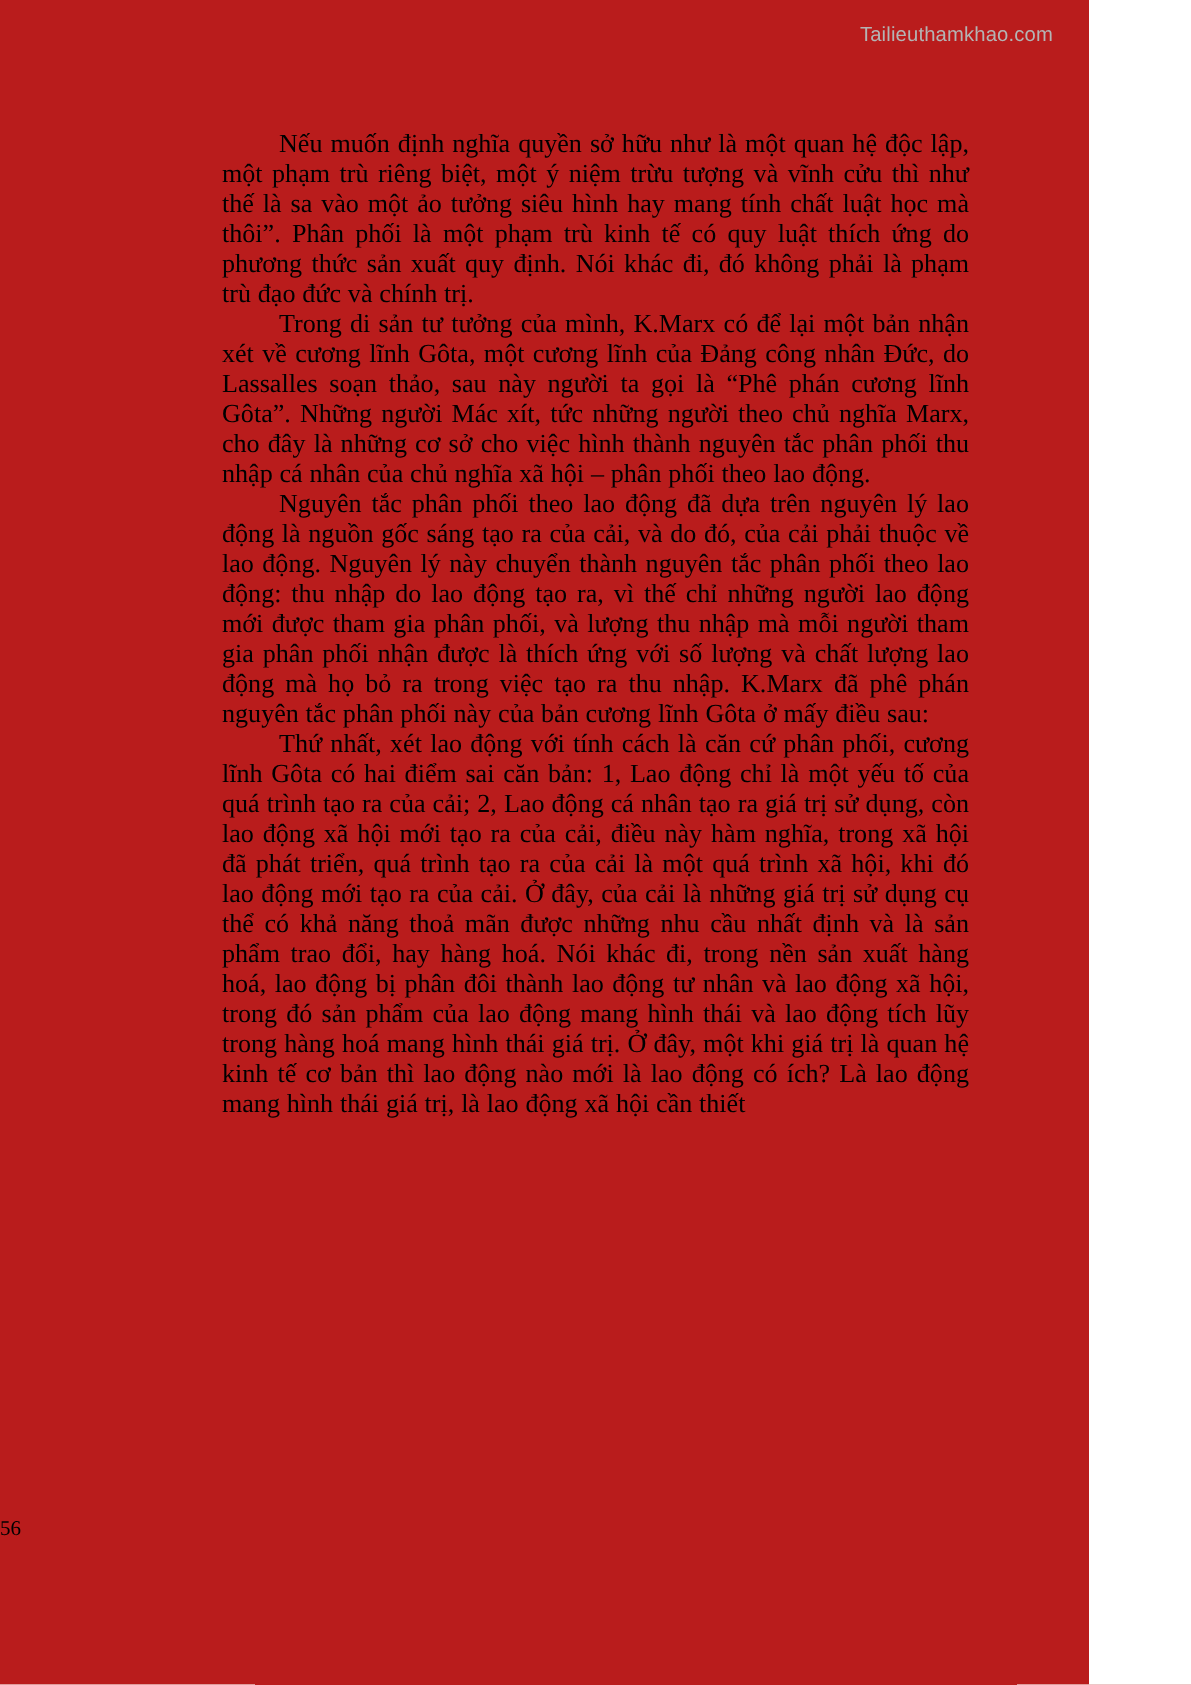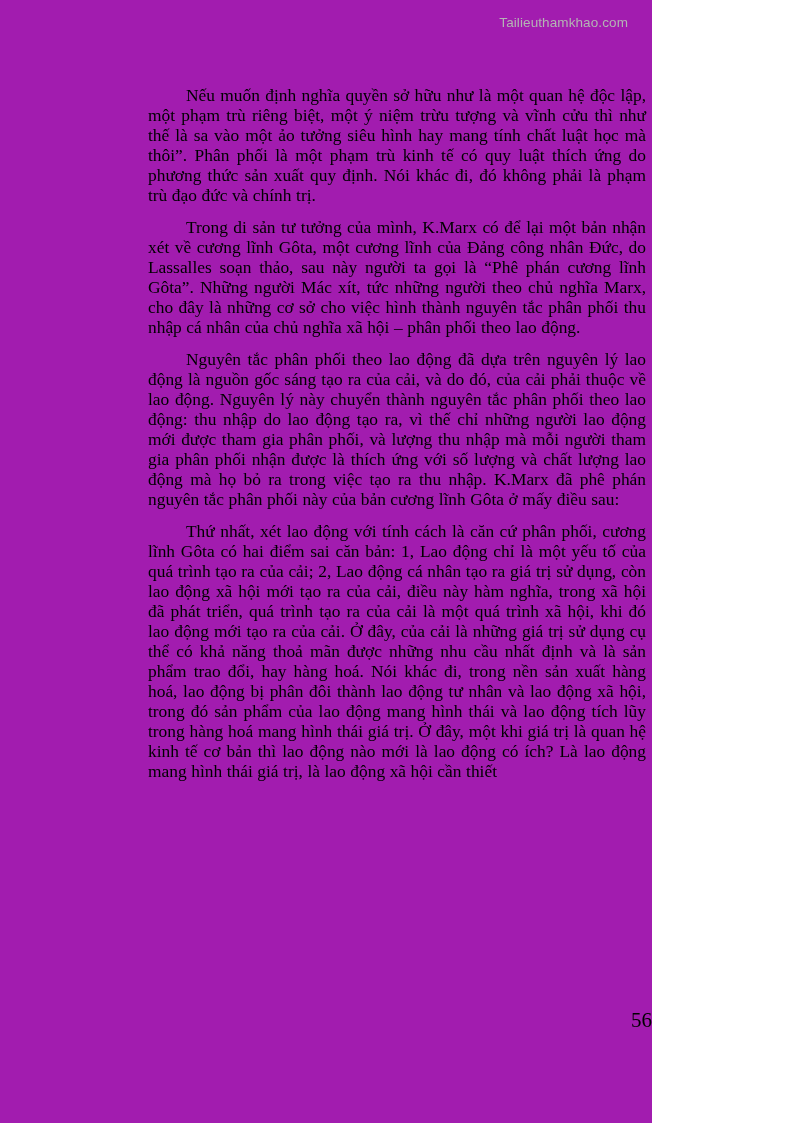--- a/index.html
+++ b/index.html
@@ -6,23 +6,23 @@
     margin: 0;
     padding: 0;
     background: #ffffff;
   }
   body {
     font-family: "Liberation Serif", "DejaVu Serif", serif;
     color: #000000;
   }
   #page {
     position: relative;
-    width: 652px;
+    width: 726px;
     height: 1123px;
-    background: #a21caf;
+    background: #b91c1c;
     overflow: hidden;
     box-sizing: border-box;
   }
   #watermark {
     position: absolute;
     top: 15px;
     right: 24px;
     font-family: "Liberation Sans", "DejaVu Sans", sans-serif;
     font-size: 13.5px;
     letter-spacing: 0.1px;
@@ -40,31 +40,31 @@
     margin: 0;
     text-align: justify;
     text-justify: inter-word;
     text-indent: 38px;
     font-size: 17.4px;
     line-height: 20px;
     hyphens: none;
     word-spacing: 0.2px;
   }
   .para + .para {
-    margin-top: 12px;
+    margin-top: 0px;
   }
   .it {
   }
   #page-number {
     position: absolute;
     left: 0;
     right: 0;
     top: 1010px;
-    text-align: right;
-    font-size: 21px;
+    text-align: left;
+    font-size: 14px;
     line-height: 20px;
     color: #000000;
   }
 </style>
 </head>
 <body>
 
 <div id="page">
 
   <div id="watermark">Tailieuthamkhao.com</div>

